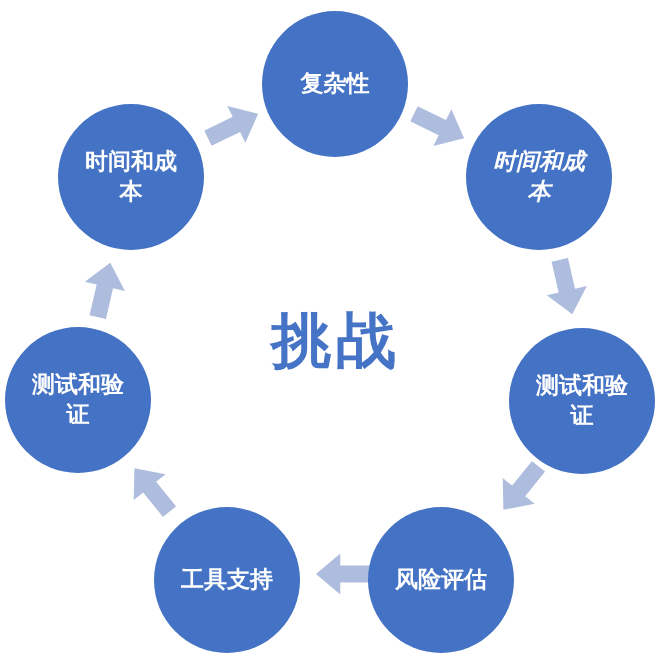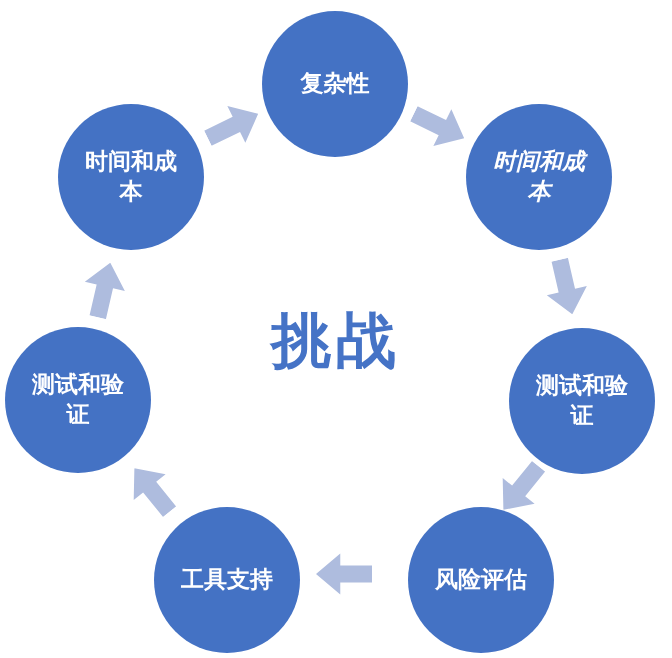--- a/index.html
+++ b/index.html
@@ -45,21 +45,21 @@
     text-align: center;
     color: var(--node-text, #ffffff);
     font-size: 23px;
     font-weight: bold;
     line-height: 1.3;
     word-break: break-all;
   }
   .n1 { left: 262px; top: 11px;  }
   .n2 { left: 466px; top: 104px; font-style: italic; }
   .n3 { left: 509px; top: 328px; }
-  .n4 { left: 408px; top: 507px; align-items: center; }
+  .n4 { left: 368px; top: 507px; align-items: center; }
   .n5 { left: 154px; top: 507px; }
   .n6 { left: 5px;   top: 327px; }
   .n7 { left: 58px;  top: 104px; }
   .arrow {
     position: absolute;
     width: 56px;
     height: 44px;
   }
   .arrow svg {
     display: block;

